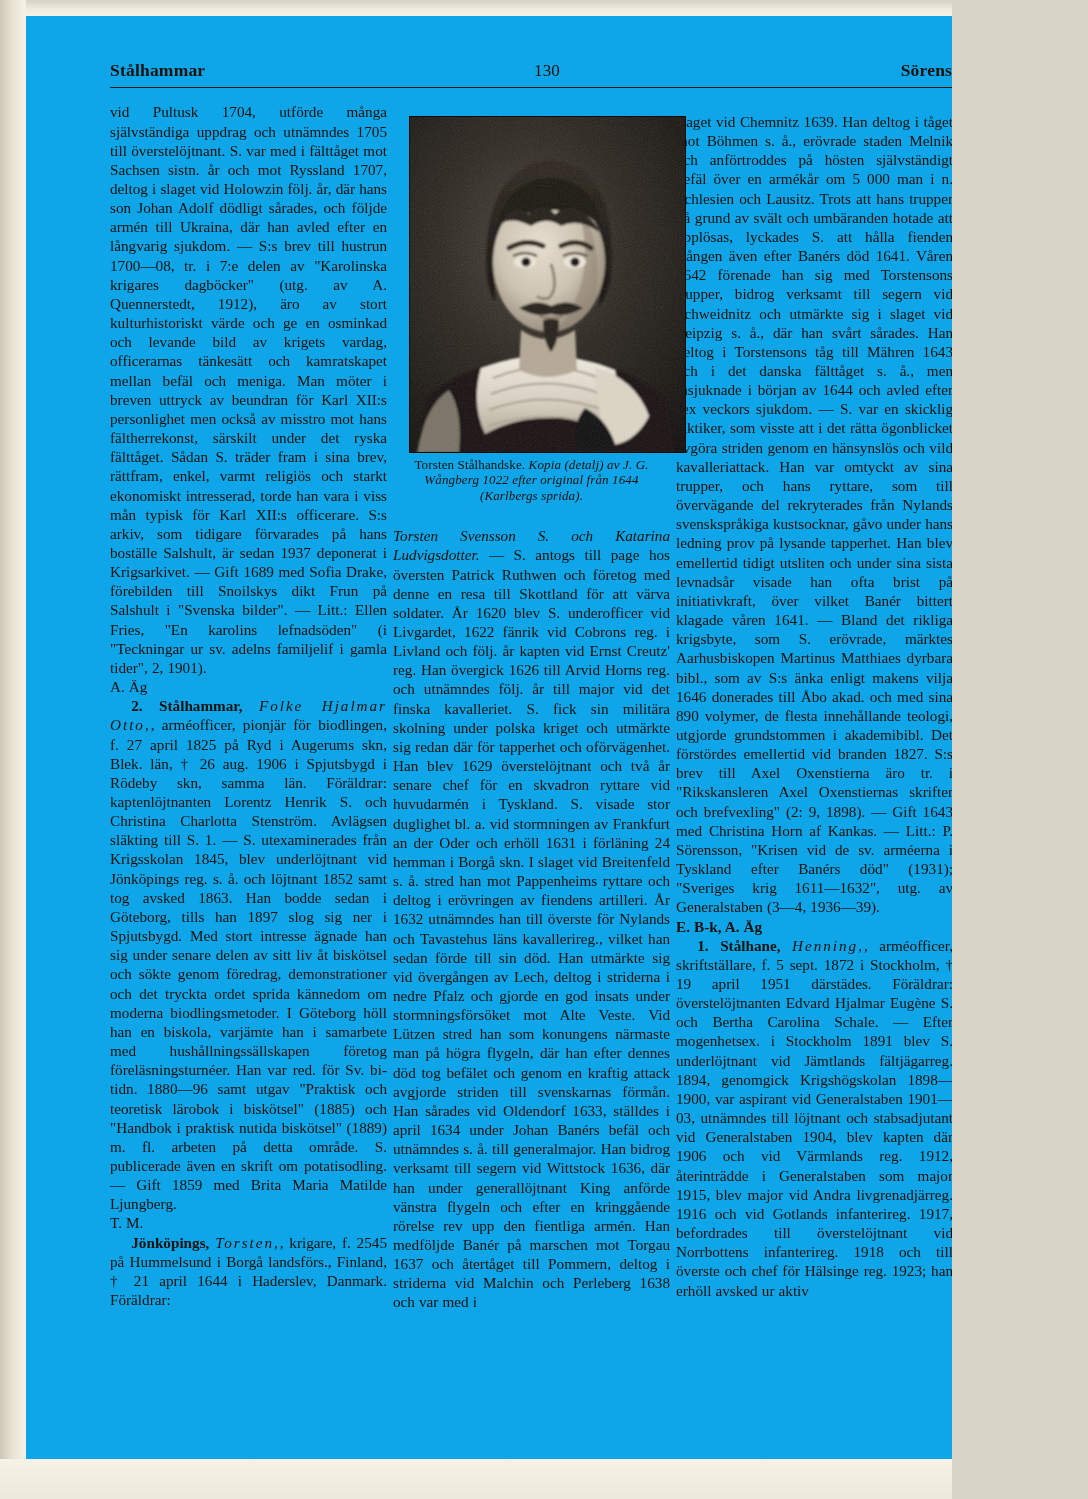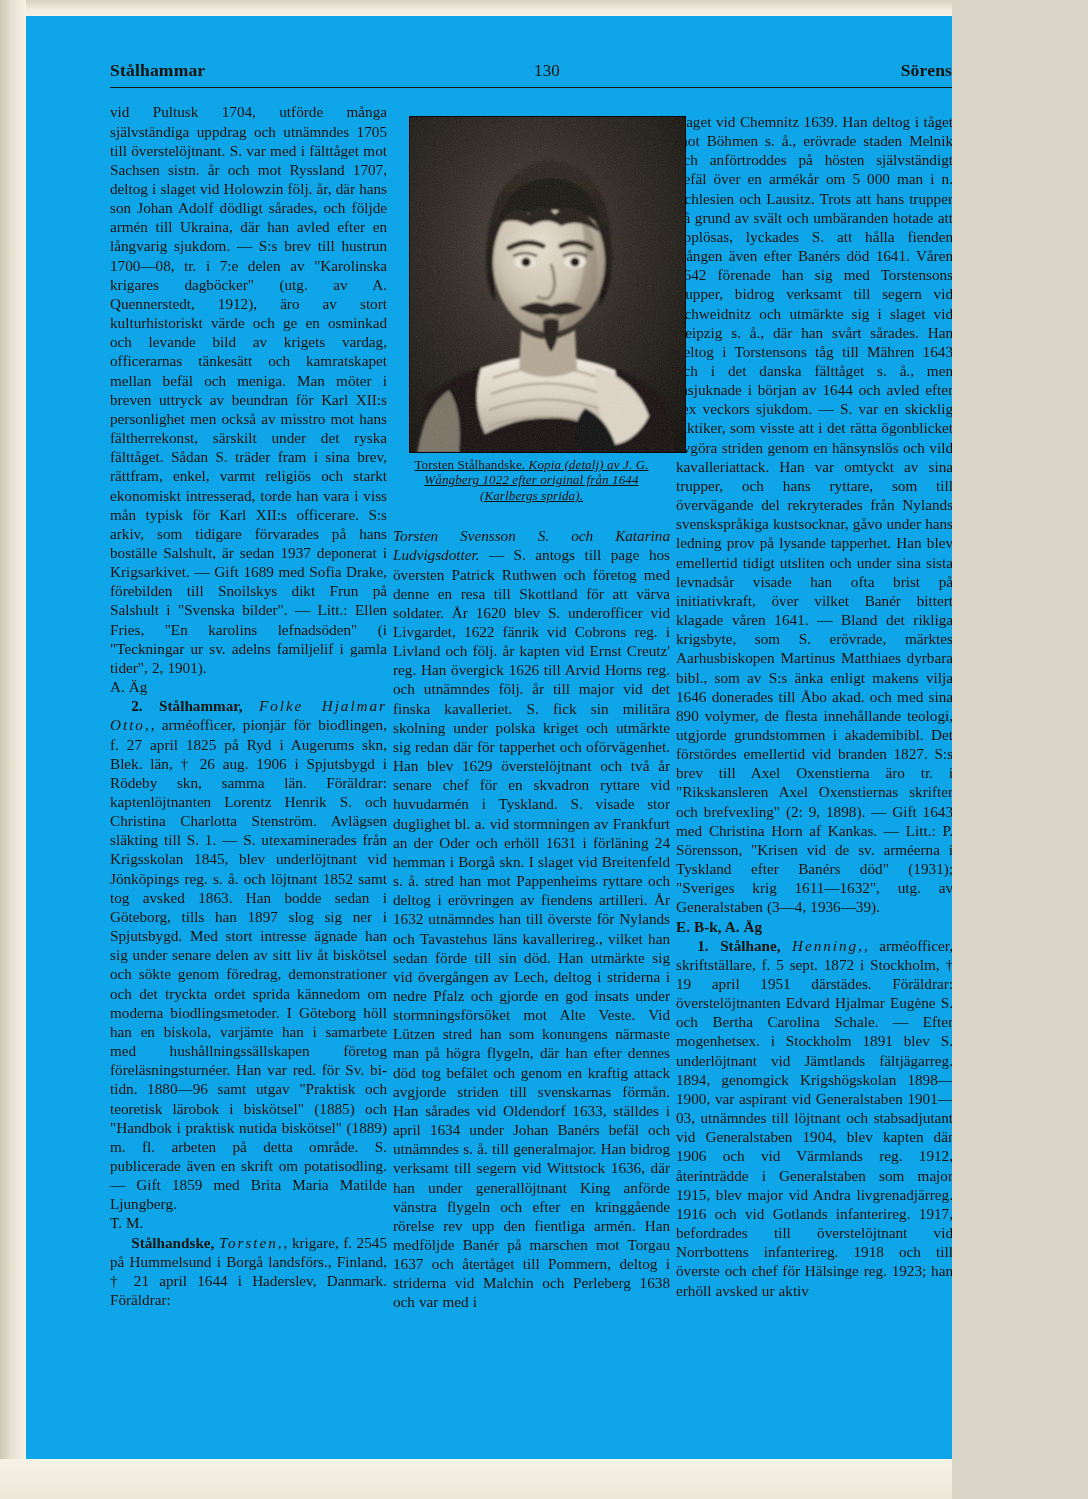--- a/index.html
+++ b/index.html
@@ -104,21 +104,20 @@
 
   .spaced {
     font-style: italic;
     letter-spacing: 0.13em;
   }
 
   
   figure.portrait {
     margin: 0 0 7px 0;
     padding: 16px;
-    text-decoration: underline;
   }
   .portrait-frame {
     width: 277px;
     height: 337px;
     position: relative;
     overflow: hidden;
     background: #100d09;
   }
   .portrait-frame svg { display: block; }
   figcaption {
@@ -150,21 +149,21 @@
 
     <div class="cols">
 
       <div class="col">
         <p>vid Pultusk 1704, utförde många självständiga uppdrag och utnämndes 1705 till överstelöjtnant. S. var med i fälttåget mot Sachsen sistn. år och mot Ryssland 1707, deltog i slaget vid Holowzin följ. år, där hans son Johan Adolf dödligt sårades, och följde armén till Ukraina, där han avled efter en långvarig sjukdom. — S:s brev till hustrun 1700—08, tr. i 7:e delen av "Karolinska krigares dagböcker" (utg. av A. Quennerstedt, 1912), äro av stort kulturhistoriskt värde och ge en osminkad och levande bild av krigets vardag, officerarnas tänkesätt och kamratskapet mellan befäl och meniga. Man möter i breven uttryck av beundran för Karl XII:s personlighet men också av misstro mot hans fältherrekonst, särskilt under det ryska fälttåget. Sådan S. träder fram i sina brev, rättfram, enkel, varmt religiös och starkt ekonomiskt intresserad, torde han vara i viss mån typisk för Karl XII:s officerare. S:s arkiv, som tidigare förvarades på hans boställe Salshult, är sedan 1937 deponerat i Krigsarkivet. — Gift 1689 med Sofia Drake, förebilden till Snoilskys dikt Frun på Salshult i "Svenska bilder". — Litt.: Ellen Fries, "En karolins lefnadsöden" (i "Teckningar ur sv. adelns familjelif i gamla tider", 2, 1901).</p>
         <p class="sig">A. Äg</p>
 
         <p class="indent"><b>2.</b> <b>Stålhammar,</b> <span class="spaced">Folke Hjalmar Otto,</span><span>, arméofficer, pionjär för biodlingen, f. 27 april 1825 på Ryd i Augerums skn, Blek. län, † 26 aug. 1906 i Spjutsbygd i Rödeby skn, samma län. Föräldrar: kaptenlöjtnanten Lorentz Henrik S. och Christina Charlotta Stenström. Avlägsen släkting till S. 1. — S. utexaminerades från Krigsskolan 1845, blev underlöjtnant vid Jönköpings reg. s. å. och löjtnant 1852 samt tog avsked 1863. Han bodde sedan i Göteborg, tills han 1897 slog sig ner i Spjutsbygd. Med stort intresse ägnade han sig under senare delen av sitt liv åt biskötsel och sökte genom föredrag, demonstrationer och det tryckta ordet sprida kännedom om moderna biodlingsmetoder. I Göteborg höll han en biskola, varjämte han i samarbete med hushållningssällskapen företog föreläsningsturnéer. Han var red. för Sv. bi-tidn. 1880—96 samt utgav "Praktisk och teoretisk lärobok i biskötsel" (1885) och "Handbok i praktisk nutida biskötsel" (1889) m. fl. arbeten på detta område. S. publicerade även en skrift om potatisodling. — Gift 1859 med Brita Maria Matilde Ljungberg.</span></p>
         <p class="sig">T. M.</p>
 
-        <p class="indent"><b>Stålhandske,</b> <span class="spaced">Torsten,</span><span>, krigare, f. 2545 på Hummelsund i Borgå landsförs., Finland, † 21 april 1644 i Haderslev, Danmark. Föräldrar:</span></p>
+        <p class="indent"><b>Jönköpings,</b> <span class="spaced">Torsten,</span><span>, krigare, f. 2545 på Hummelsund i Borgå landsförs., Finland, † 21 april 1644 i Haderslev, Danmark. Föräldrar:</span></p>
       </div>
 
       <div class="col">
 
         <figure class="portrait">
           <div class="portrait-frame">
             <svg width="277" height="337" viewBox="0 0 277 337" role="img">
               <defs>
                 <radialGradient id="bgGrad" cx="45%" cy="38%" r="78%">
                   <stop offset="0%" stop-color="#4a4239"></stop>

